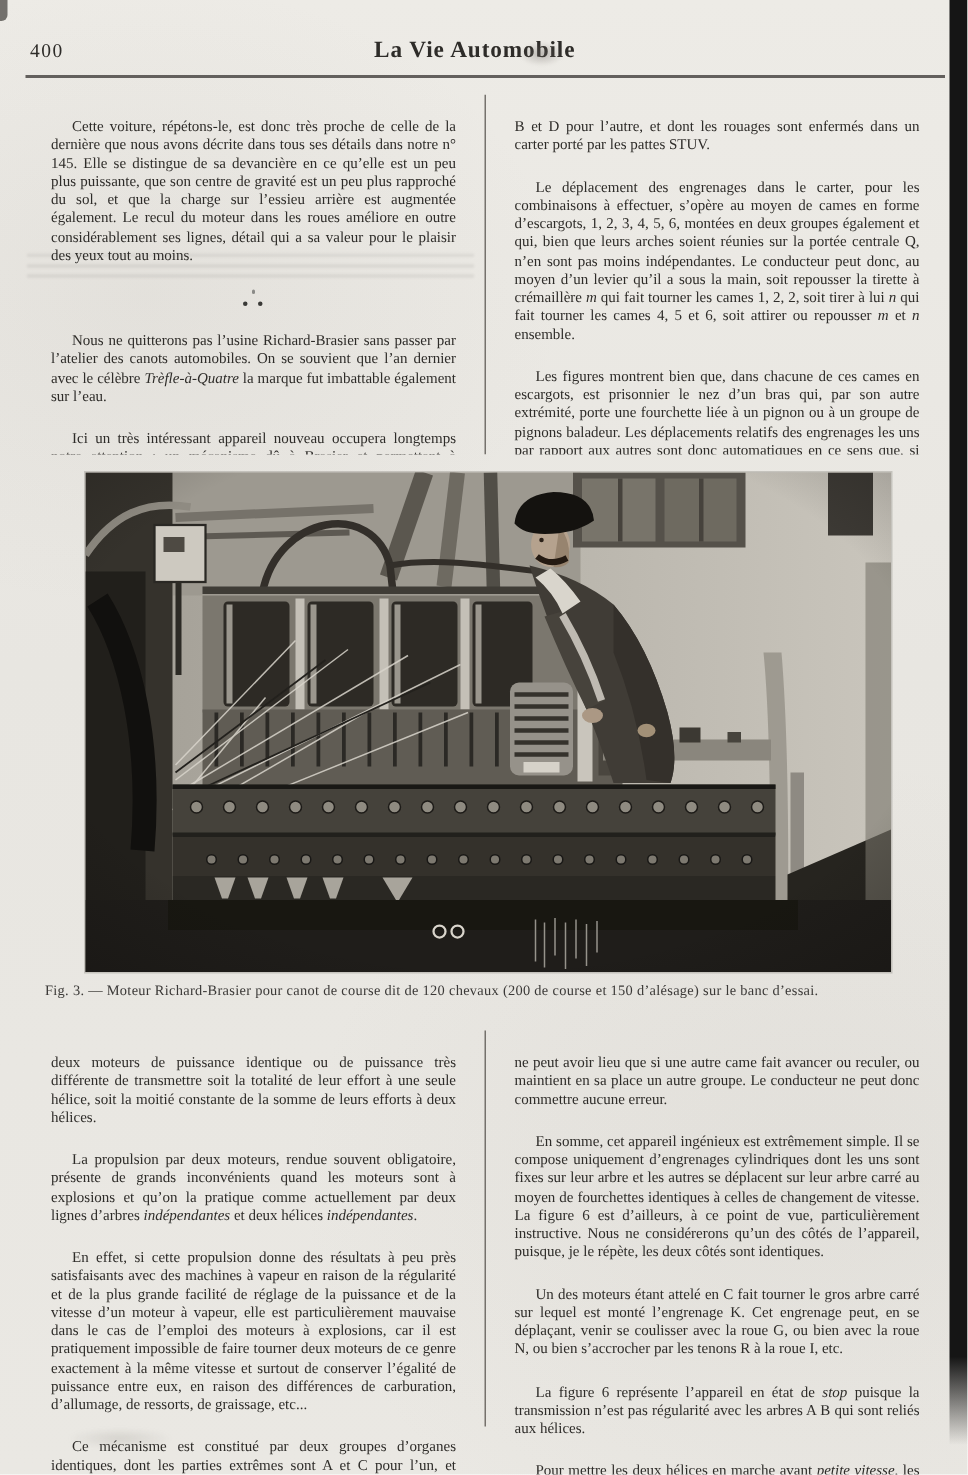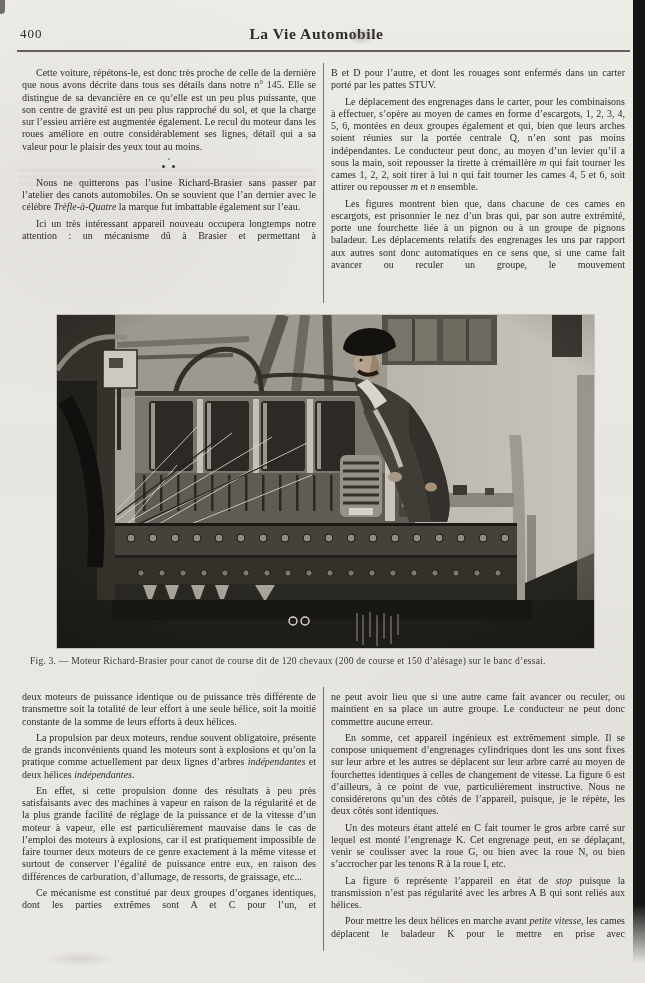--- a/index.html
+++ b/index.html
@@ -22,21 +22,21 @@
   #smudge{left:346px;top:28px;width:30px;height:16px;border-radius:50%;
     background:radial-gradient(closest-side, rgba(106,101,95,.38), rgba(106,101,95,0));
     filter:blur(1px);}
   #headrule{left:17px;top:50px;width:613px;height:1.5px;background:var(--rule);opacity:.85;}
   
   .cols{display:flex;align-items:stretch;}
   #topcols{left:18px;top:63px;width:612px;height:240px;overflow:hidden;}
   #botcols{left:18px;top:687px;width:612px;height:264px;}
   .col{width:302px;font-size:10px;line-height:12.25px;text-align:justify;}
   .divider{width:1px;background:#57544f;margin:0 3px;opacity:.8;}
-  .para{margin:4px;text-indent:14px;text-align:justify;hyphens:none;}
+  .para{margin:16px;text-indent:14px;text-align:justify;hyphens:none;}
   .para.noind{text-indent:0;}
   .para.cont{text-align-last:justify;}
   .para i{font-style:italic;}
   
   .orn{position:relative;width:24px;height:13px;margin:5px auto 6px auto;}
   .orn .d{position:absolute;border-radius:50%;}
   .orn .d1{width:2.6px;height:2.6px;left:10.5px;top:0;background:#8b8b88;}
   .orn .d2{width:3.2px;height:3.2px;left:5px;top:7.5px;background:#3a3a37;}
   .orn .d3{width:3.2px;height:3.2px;left:15px;top:7.5px;background:#3a3a37;}
   

